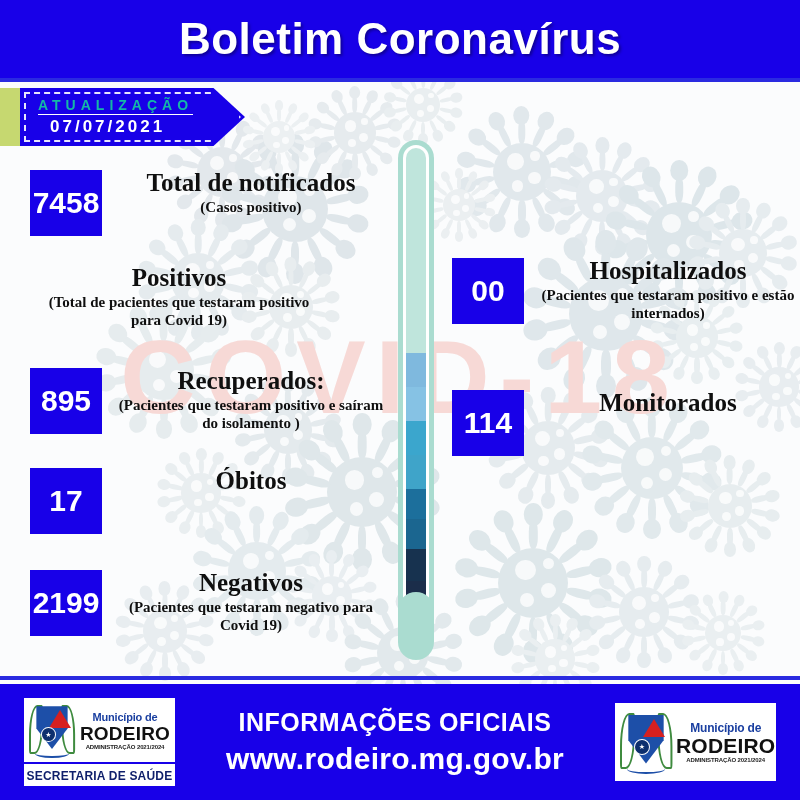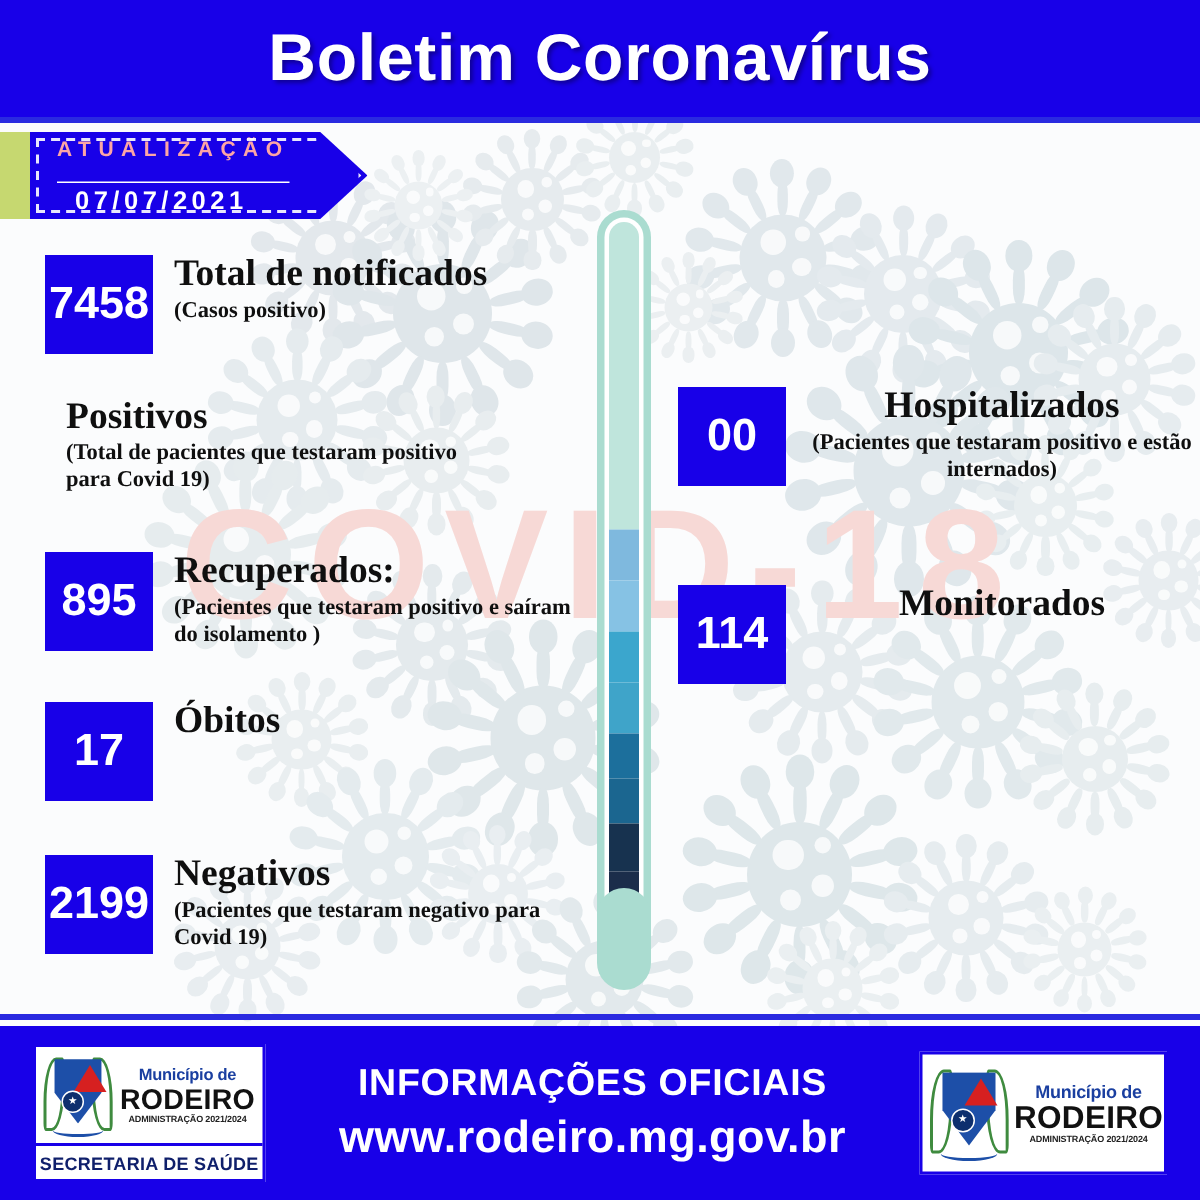--- a/index.html
+++ b/index.html
@@ -147,26 +147,26 @@
   }
   .update-arrow::before {
     content: "";
     position: absolute;
     left: 4px; right: 4px; top: 4px; bottom: 4px;
     border: 2px dashed rgba(255,255,255,.9);
     clip-path: polygon(0 0, 86% 0, 100% 50%, 86% 100%, 0 100%);
     pointer-events: none;
   }
   .update-arrow .u-line1 {
-    color: #fca5a5;
+    color: #14b8a6;
     font-size: 14px;
     font-weight: bold;
     letter-spacing: 5px;
     border-bottom: 1.5px solid #ffffff;
-    padding-bottom: 14px;
+    padding-bottom: 1px;
     line-height: 1.15;
   }
   .update-arrow .u-line2 {
     color: #ffffff;
     font-size: 17px;
     font-weight: bold;
     letter-spacing: 3px;
     margin-top: 3px;
     line-height: 1.1;
     padding-left: 12px;
@@ -248,21 +248,21 @@
     line-height: 1.05;
   }
   .stat .sub {
     font-weight: bold;
     line-height: 1.18;
     margin-top: 3px;
   }
 
   
   .col-left .numbox { width: 72px; height: 66px; font-size: 30px; }
-  .col-left .textcol { width: 270px; text-align: left; }
+  .col-left .textcol { width: 270px; text-align: center; }
   .col-left .lbl { font-size: 25px; }
   .col-left .sub { font-size: 15px; }
 
   
   .col-right .numbox { width: 72px; height: 66px; font-size: 30px; }
   .col-right .textcol { width: 260px; text-align: center; }
   .col-right .lbl { font-size: 25px; }
   .col-right .sub { font-size: 15px; }
 
   

